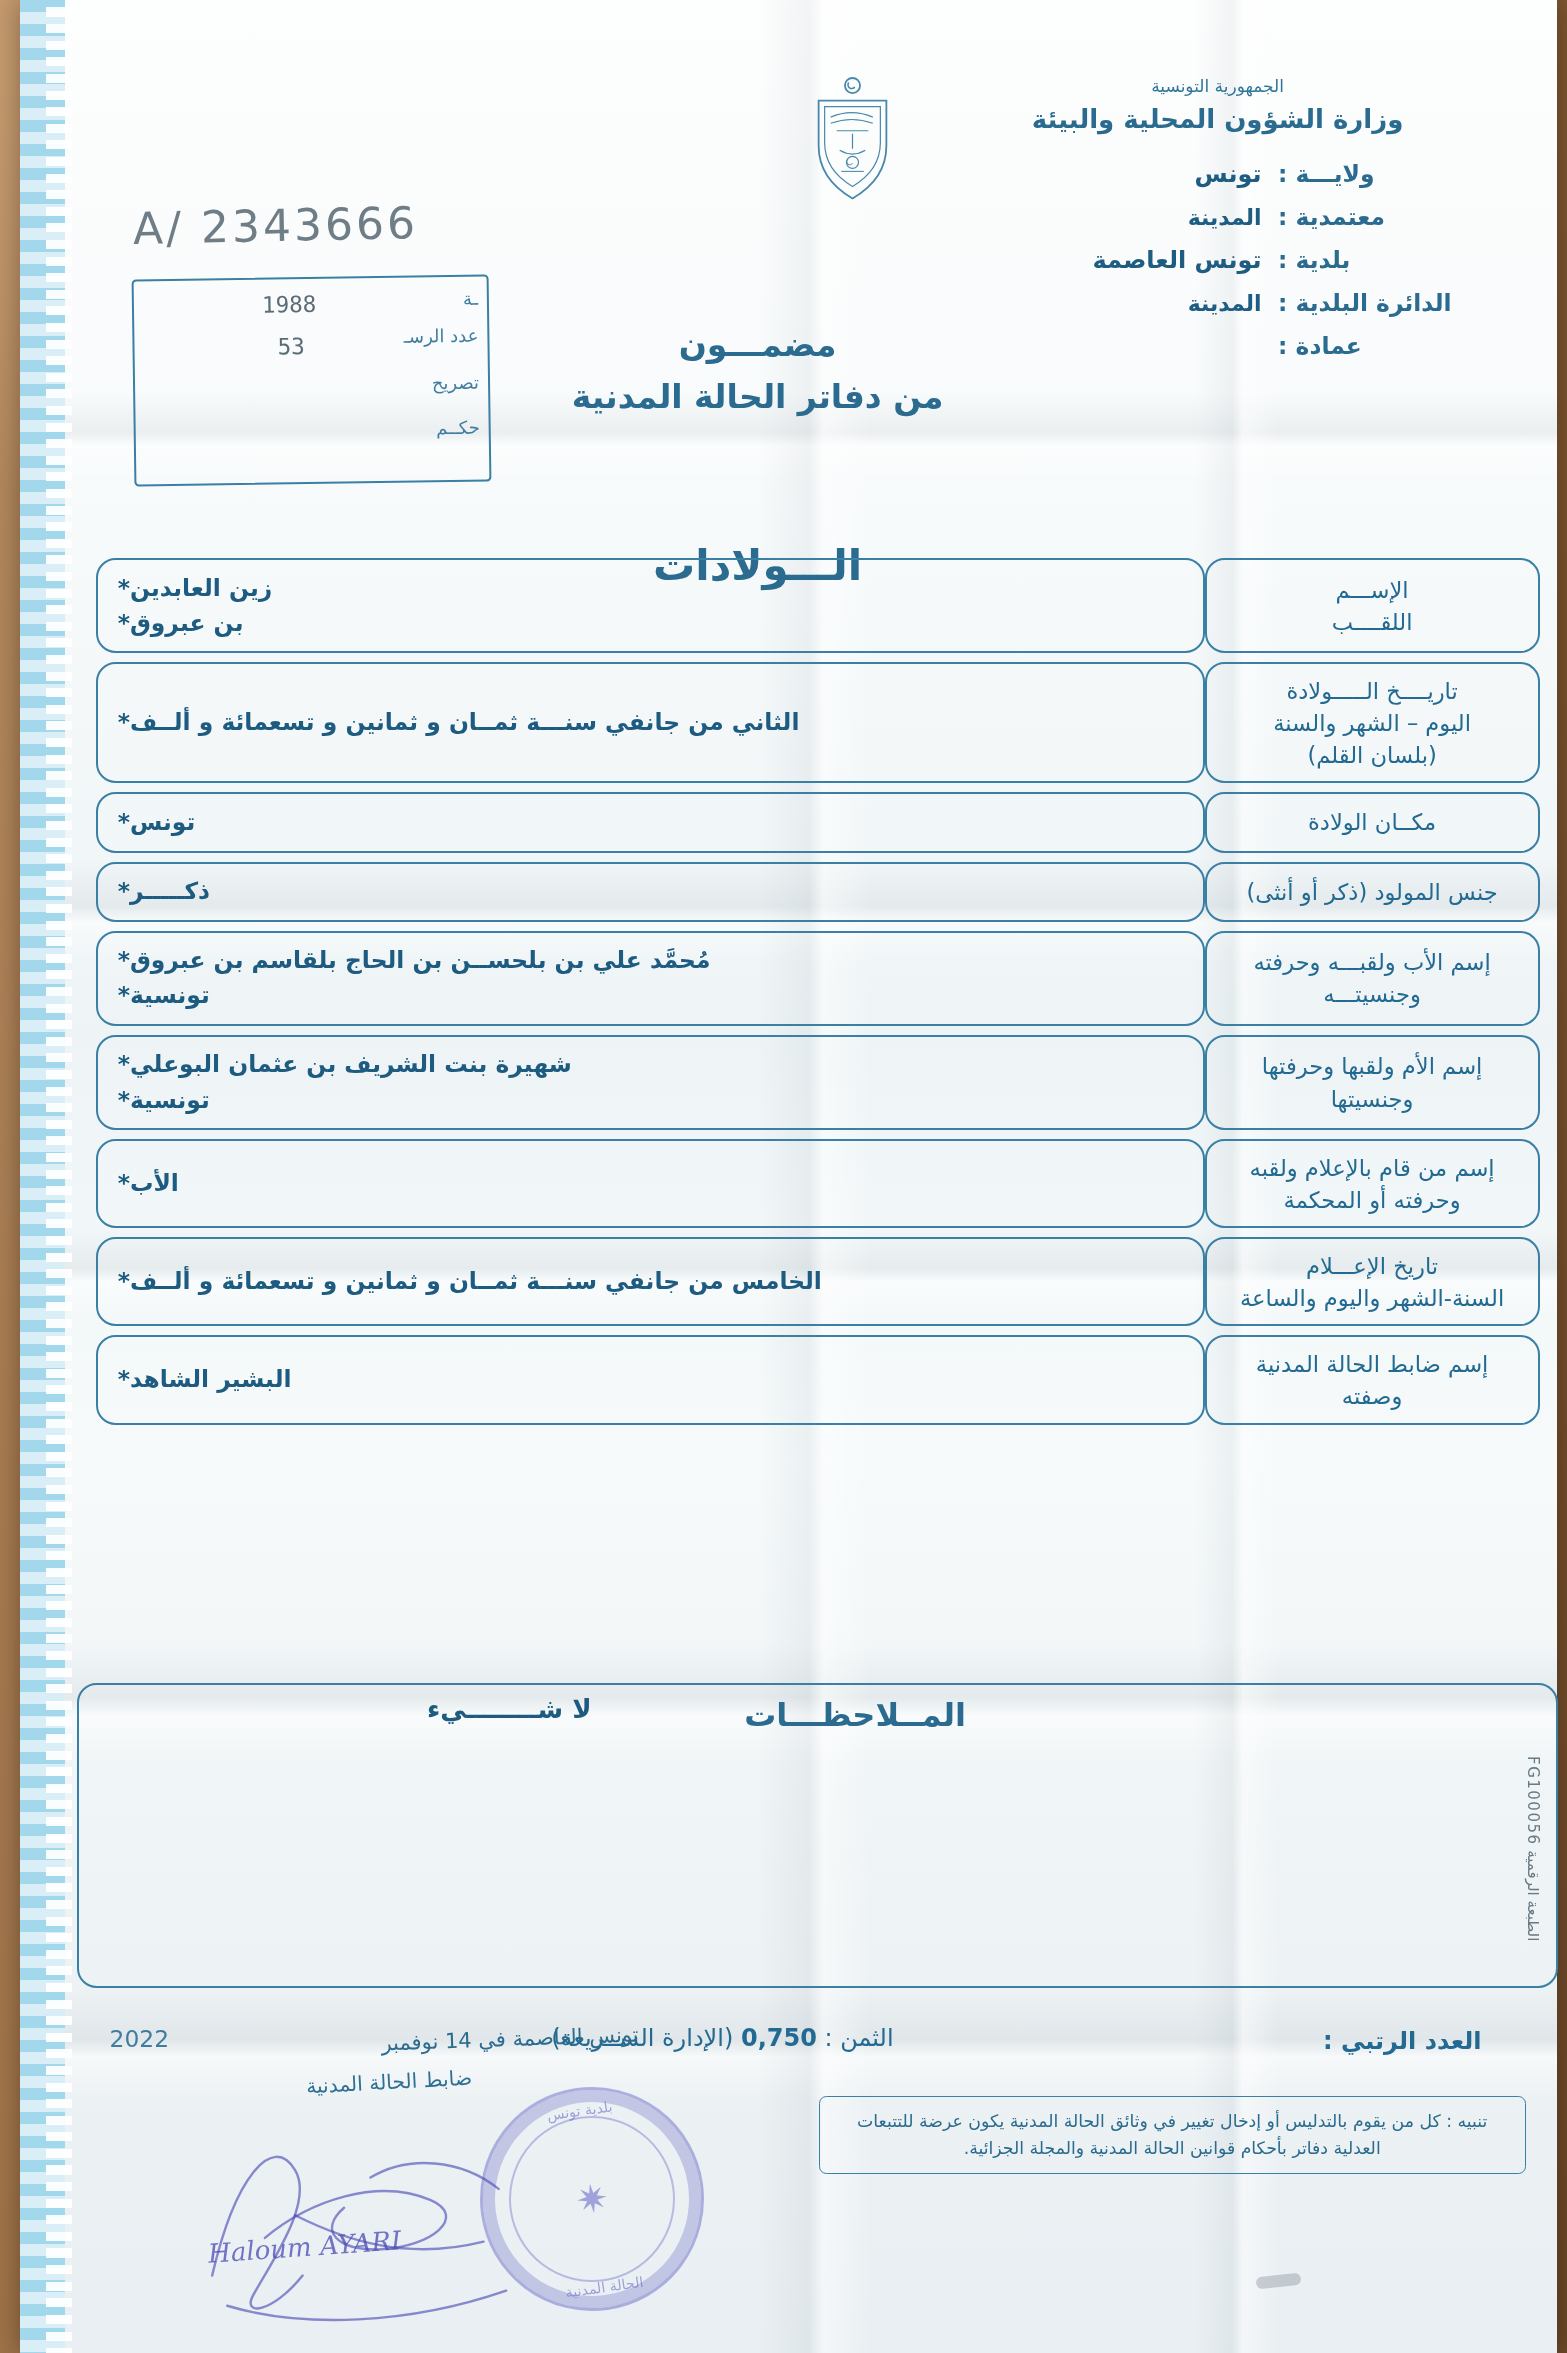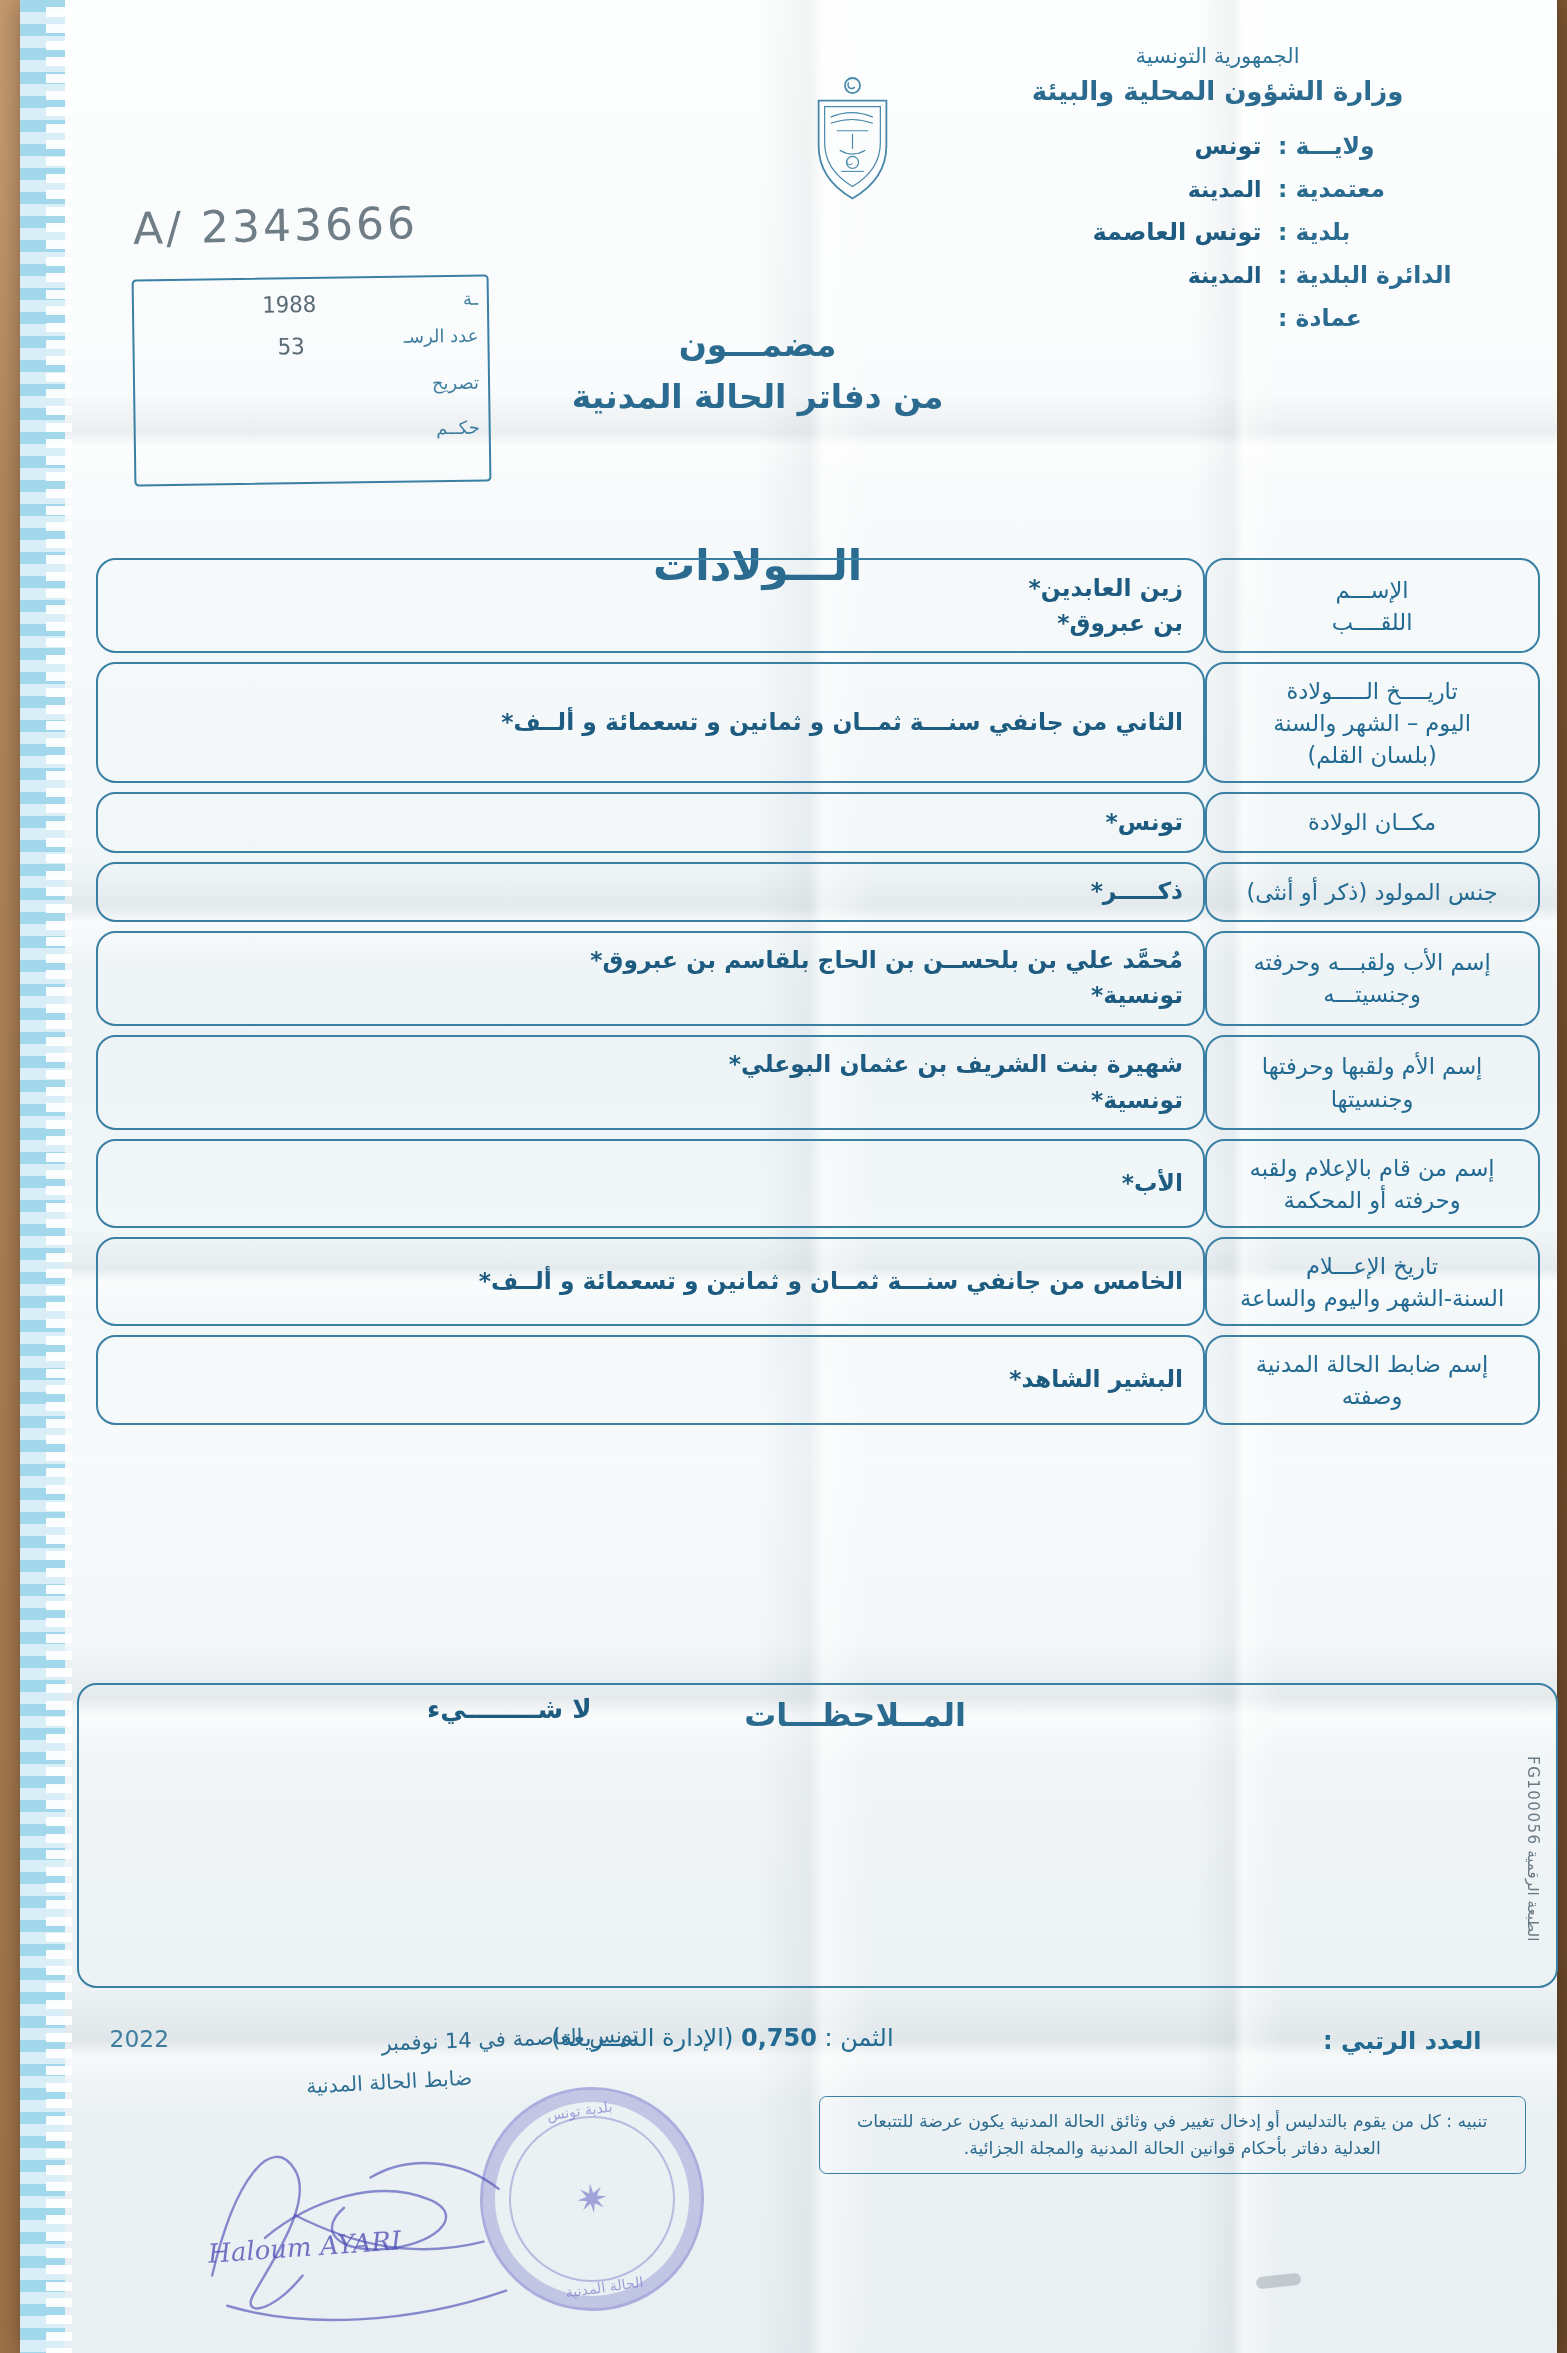--- a/index.html
+++ b/index.html
@@ -92,25 +92,26 @@
   
   .hdr-right {
     position: absolute;
     right: 45px;
     top: 44px;
     width: 588px;
     text-align: left;
     direction: rtl;
   }
   .hdr-line1 {
-    font-size: 21px;
+    font-size: 17px;
     color: #2f7599;
     letter-spacing: 0.8px;
     text-align: center;
     margin-bottom: 7.5px;
+    margin-top: 32px;
   }
   .hdr-line2 {
     font-size: 26px;
     color: #2a6b8f;
     font-weight: bold;
     text-align: center;
     margin-bottom: 26px;
   }
   .kv {
     display: flex;
@@ -258,21 +259,21 @@
     padding: 10.5px 19.6px;
     display: flex;
     flex-direction: column;
     justify-content: center;
     align-items: flex-start;
     color: #1d5c80;
     font-size: 23.4px;
     line-height: 1.5;
     font-weight: bold;
   }
-  .val .line { display: block; width: 100%; text-align: right; }
+  .val .line { display: block; width: 100%; text-align: left; }
   .val.handwritten { font-weight: bold; }
 
   
   .obs {
     position: absolute;
     left: 57px;
     top: 1683px;
     width: 1477px;
     height: 301px;
     border: 2.3px solid #3a7fa4;

